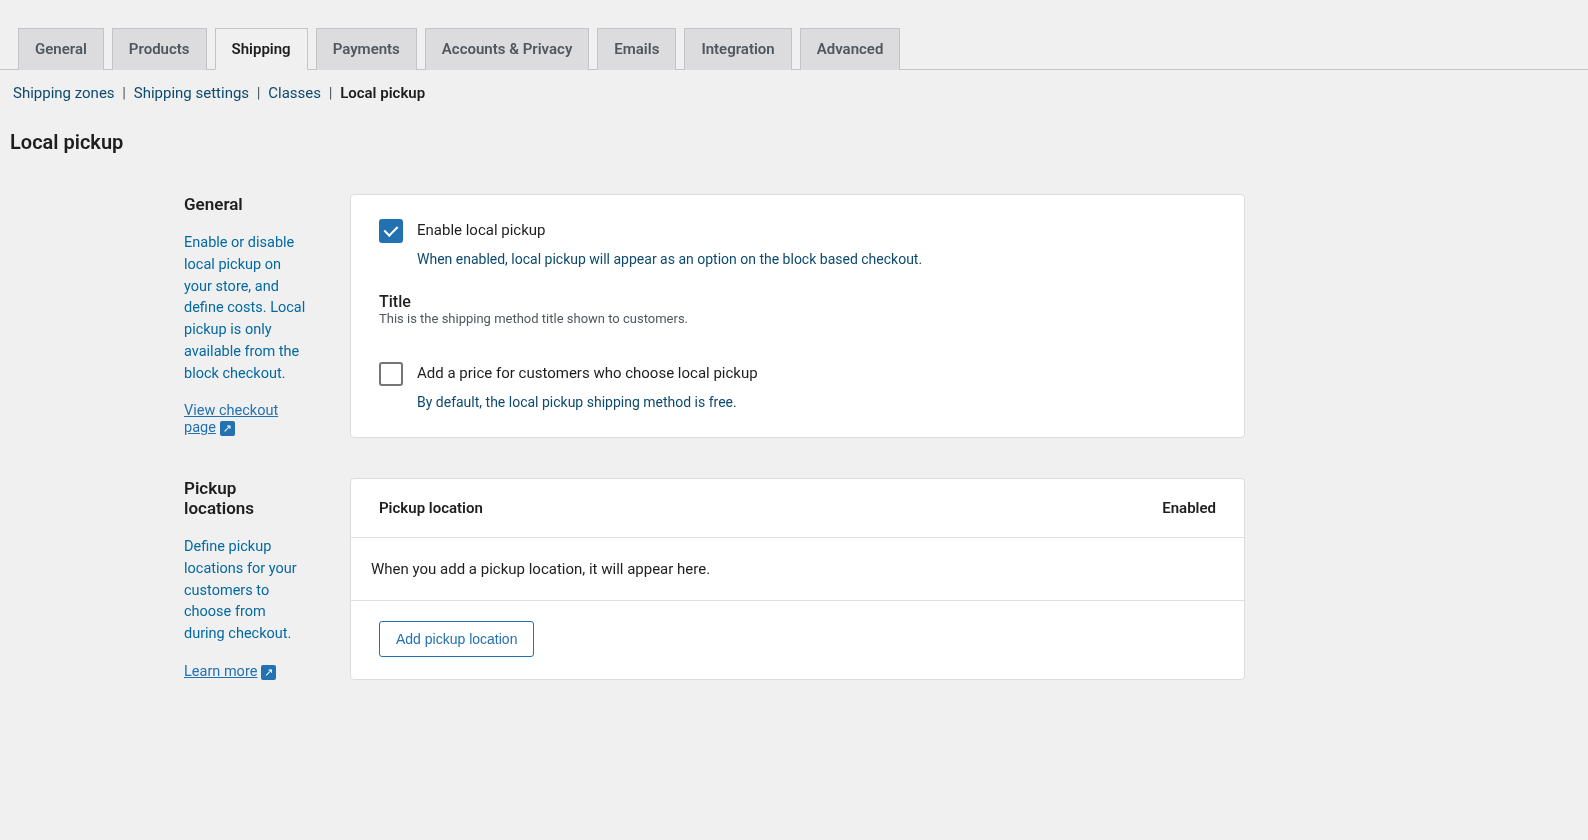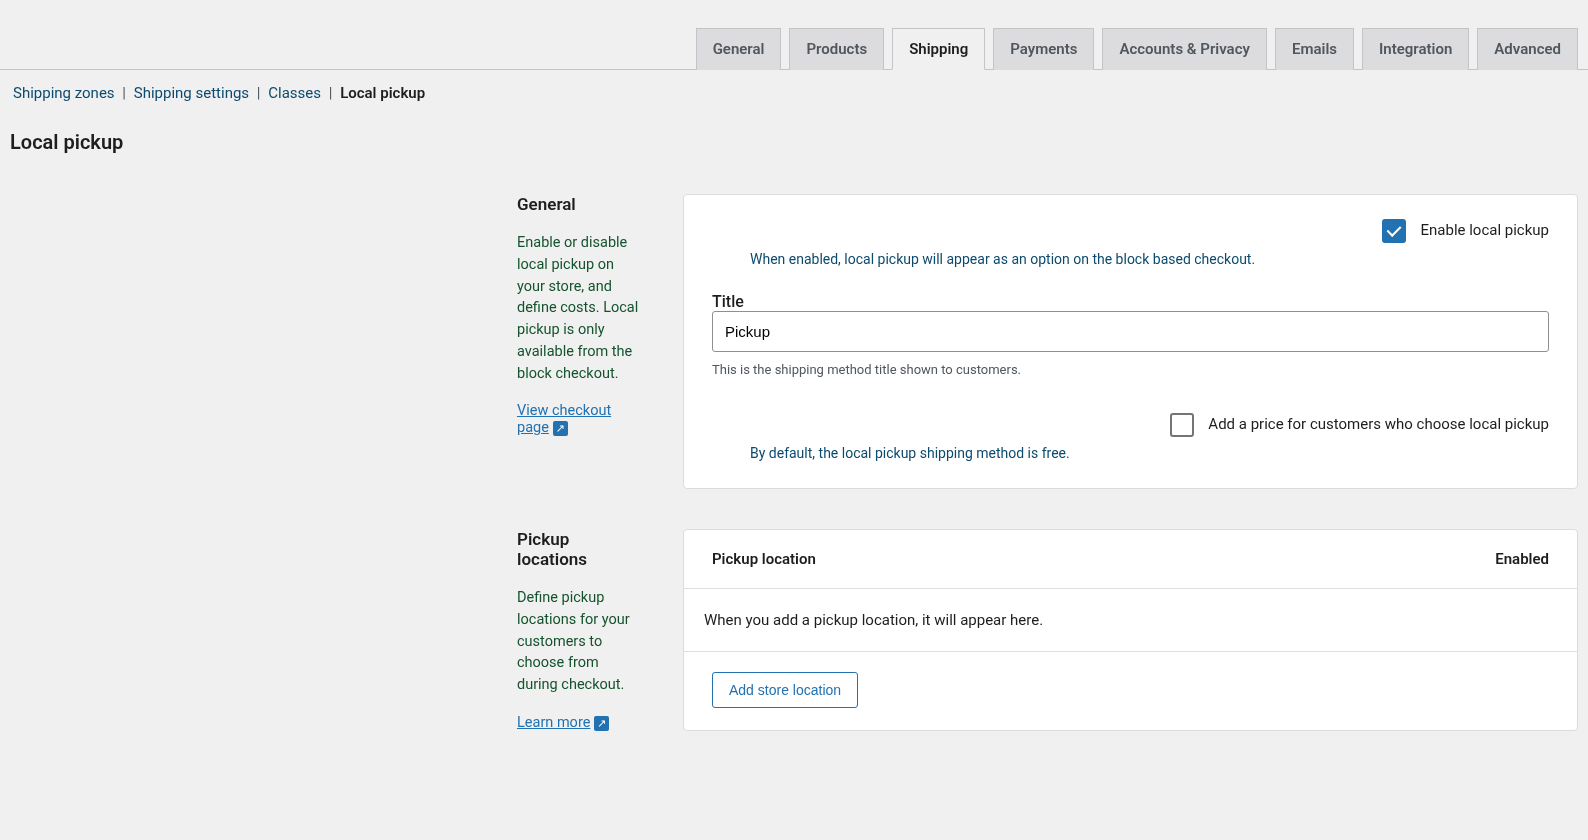--- a/index.html
+++ b/index.html
@@ -1,19 +1,18 @@
 <!DOCTYPE html>
 <html><head>
   <meta charset="utf-8">
   <style>
     * {
       box-sizing: border-box;
       margin: 0;
       padding: 0;
-      justify-content: flex-end;
     }
     body {
       font-family: -apple-system, BlinkMacSystemFont, "Segoe UI", Roboto, sans-serif;
       background: #f0f0f1;
       color: #1e1e1e;
       font-size: 14px;
     }
     .tabs {
       display: flex;
       gap: 8px;
@@ -69,21 +68,21 @@
       padding-left: 174px;
     }
     .section-left h3 {
       font-size: 17px;
       font-weight: 600;
       margin-bottom: 18px;
     }
     .section-left p {
       font-size: 14.5px;
       line-height: 1.5;
-      color: #14532d;
+      color: #0369a1;
       margin-bottom: 18px;
     }
     .section-left a {
       color: #2271b1;
       text-decoration: underline;
       font-size: 14.5px;
     }
     .ext-icon {
       display: inline-block;
       width: 15px;
@@ -231,21 +230,20 @@
   </div>
   <div class="panel">
     <div class="panel-inner">
       <div class="checkbox-row">
         <div class="checkbox checked"></div>
         <div class="checkbox-label">Enable local pickup</div>
       </div>
       <div class="helper-text">When enabled, local pickup will appear as an option on the block based checkout.</div>
       
       <div class="field-label">Title</div>
-      <input type="text" class="text-input" value="Pickup" style="">
       <div class="input-help">This is the shipping method title shown to customers.</div>
       
       <div class="checkbox-row">
         <div class="checkbox unchecked"></div>
         <div class="checkbox-label">Add a price for customers who choose local pickup</div>
       </div>
       <div class="helper-text" style="margin-bottom:0">By default, the local pickup shipping method is free.</div>
     </div>
   </div>
 </div>
@@ -256,16 +254,16 @@
     <p>Define pickup locations for your customers to choose from during checkout.</p>
     <a href="#"><span>Learn more</span><span class="ext-icon">↗</span></a>
   </div>
   <div class="panel">
     <div class="table-header">
       <span>Pickup location</span>
       <span>Enabled</span>
     </div>
     <div class="table-empty">When you add a pickup location, it will appear here.</div>
     <div class="table-footer">
-      <button class="btn-outline">Add store location</button>
+      <button class="btn-outline">Add pickup location</button>
     </div>
   </div>
 </div>
 
 </body></html>

